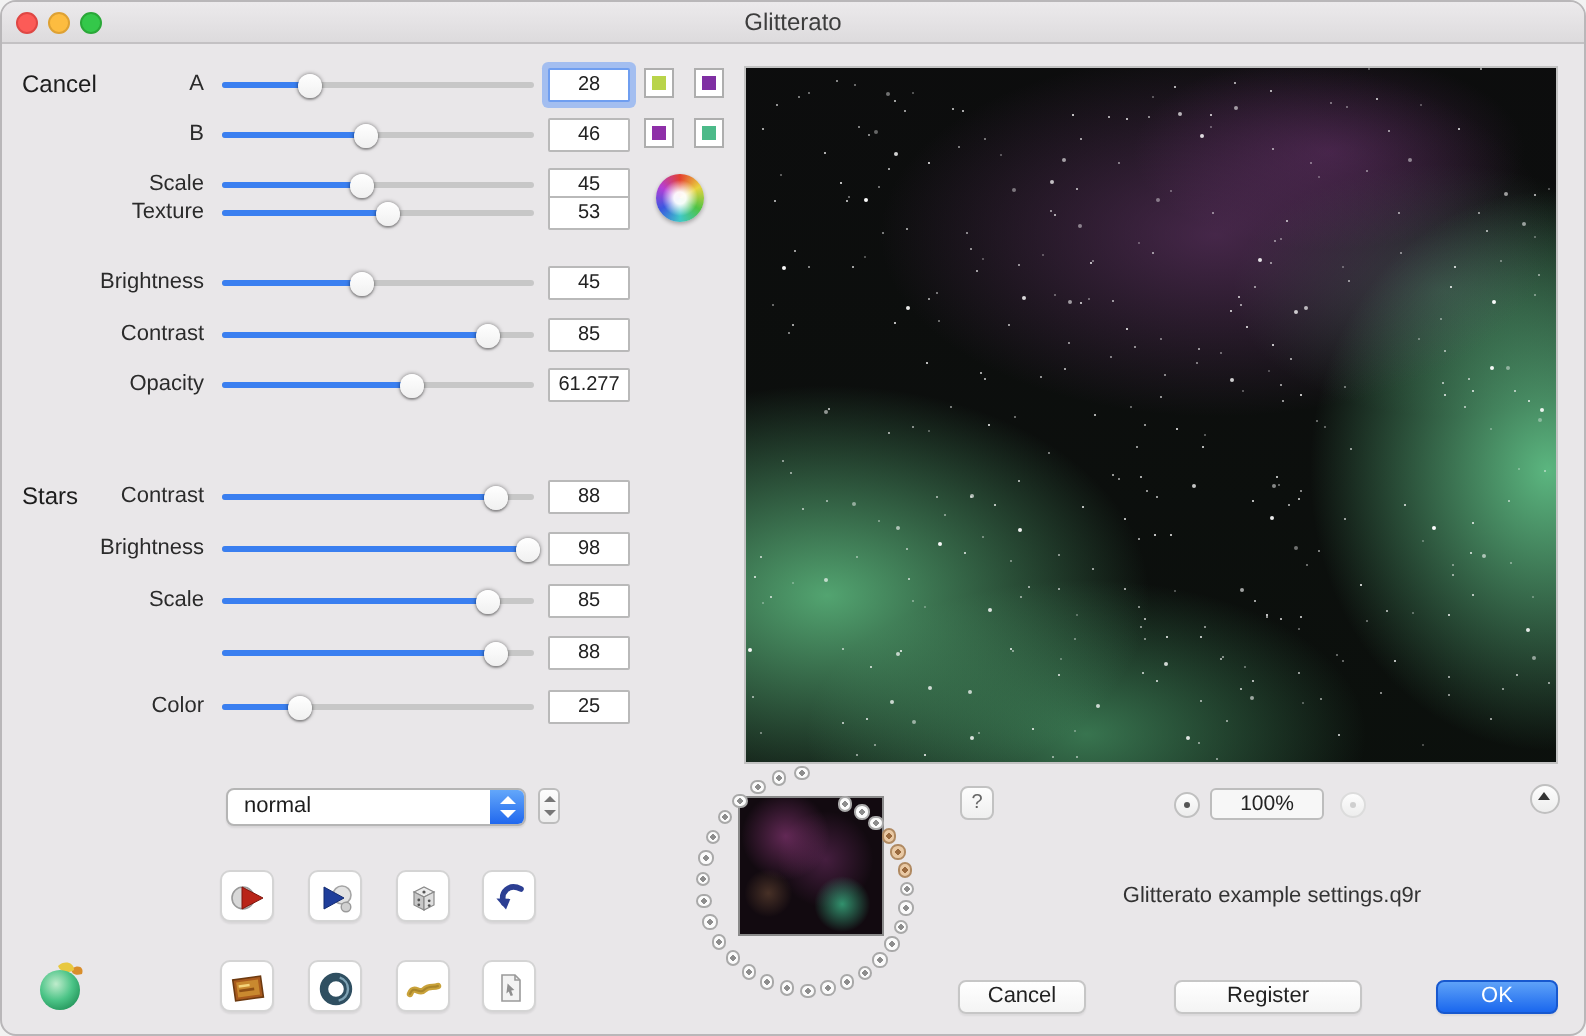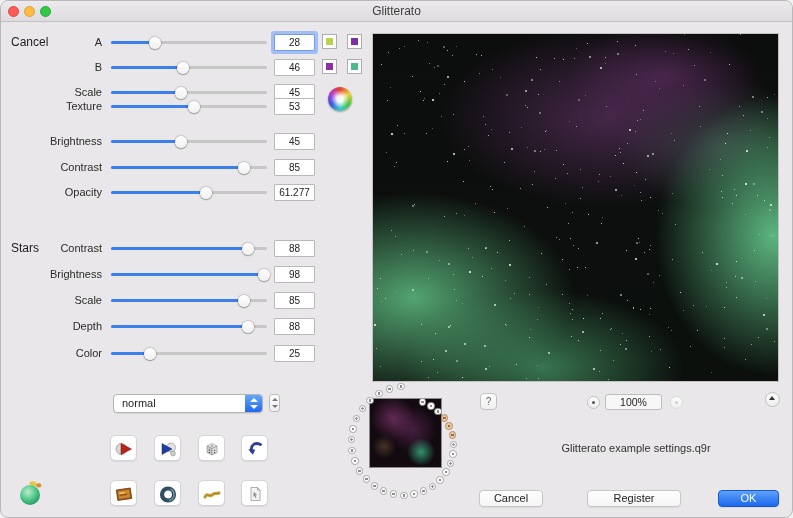--- a/index.html
+++ b/index.html
@@ -206,21 +206,20 @@
         <span class="row-label">Scale</span>
         <div class="slider">
           <div class="track">
             <div class="fill" style="width:85%"></div>
           </div>
           <div class="handle" style="left:85%"></div>
         </div>
         <input class="val" value="85" style="">
       </div>
       <div class="srow" style="top: 317px;">
-        <span class="row-label">Depth</span>
         <div class="slider">
           <div class="track">
             <div class="fill" style="width:88%"></div>
           </div>
           <div class="handle" style="left:88%"></div>
         </div>
         <input class="val" value="88" style="">
       </div>
       <div class="srow" style="top: 344px;">
         <span class="row-label">Color</span>

